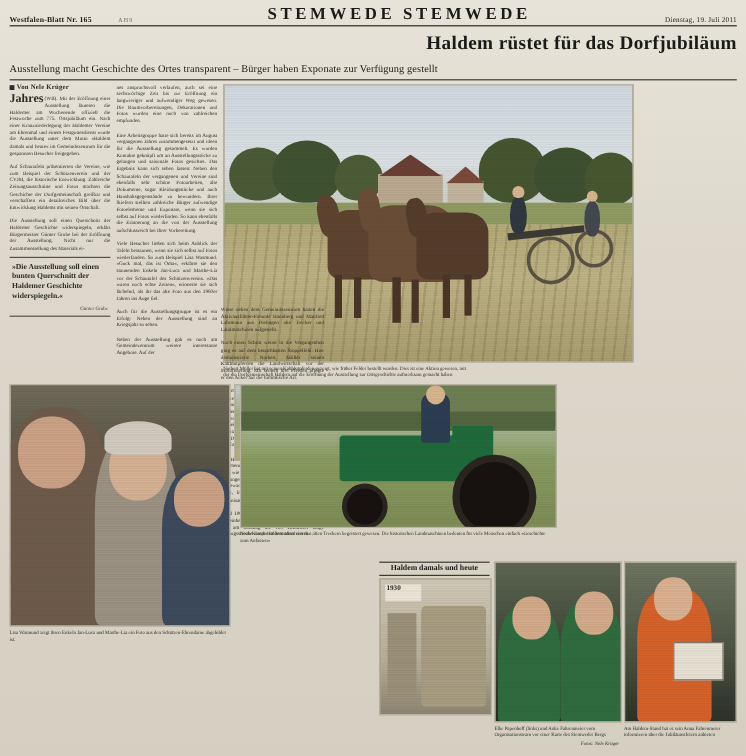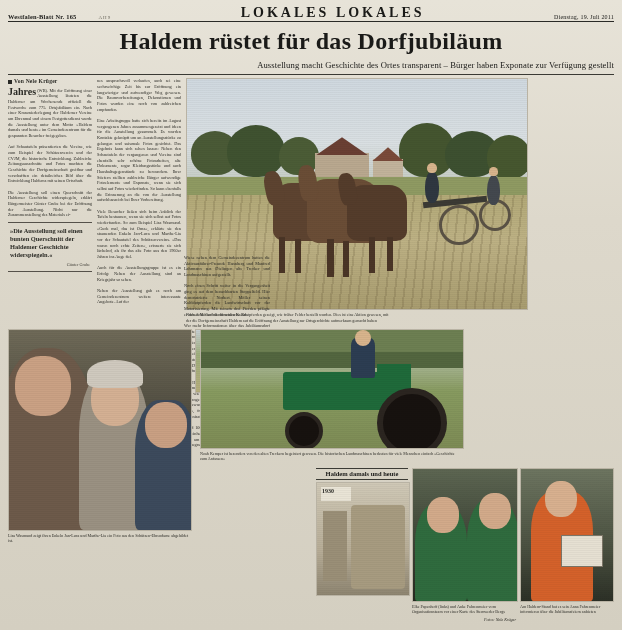--- a/index.html
+++ b/index.html
@@ -33,29 +33,29 @@
     letter-spacing:3px;
     transform:translateY(1px);
   }
   .mh-right{font-size:6px;}
   .mh-ano{
     font-size:5px;color:#6e6a60;margin-left:22px;letter-spacing:1px;
   }
   .mh-left-wrap{display:flex;align-items:flex-end;}
   
   .headline{
-    text-align:center;
-    font-size:24px;
+    text-align:right;
+    font-size:16px;
     font-weight:bold;
     letter-spacing:.3px;
     margin-top:7px;
     line-height:1.05;
   }
   .subhead{
-    text-align:right;
+    text-align:left;
     font-size:8.6px;
     margin-top:6px;
     margin-bottom:3px;
     letter-spacing:.1px;
   }
   .rule{
     border-top:1px solid #3a3a34;
     margin:4px 0 3px 0;
   }
   
@@ -142,21 +142,21 @@
 </head>
 <body>
 
 <div class="page">
 
   <div class="masthead">
     <div class="mh-left-wrap">
       <div class="mh-left">Westfalen-Blatt Nr. 165</div>
       <div class="mh-ano">AH9</div>
     </div>
-    <div class="mh-center">LOKALES LOKALES</div>
+    <div class="mh-center">STEMWEDE STEMWEDE</div>
     <div class="mh-right">Dienstag, 19. Juli 2011</div>
   </div>
 
   <div class="headline">Haldem rüstet für das Dorfjubiläum</div>
   <div class="subhead">Ausstellung macht Geschichte des Ortes transparent – Bürger haben Exponate zur Verfügung gestellt</div>
   <div class="rule"></div>
 
   <div class="topgrid">
 
     <div class="col c1">

